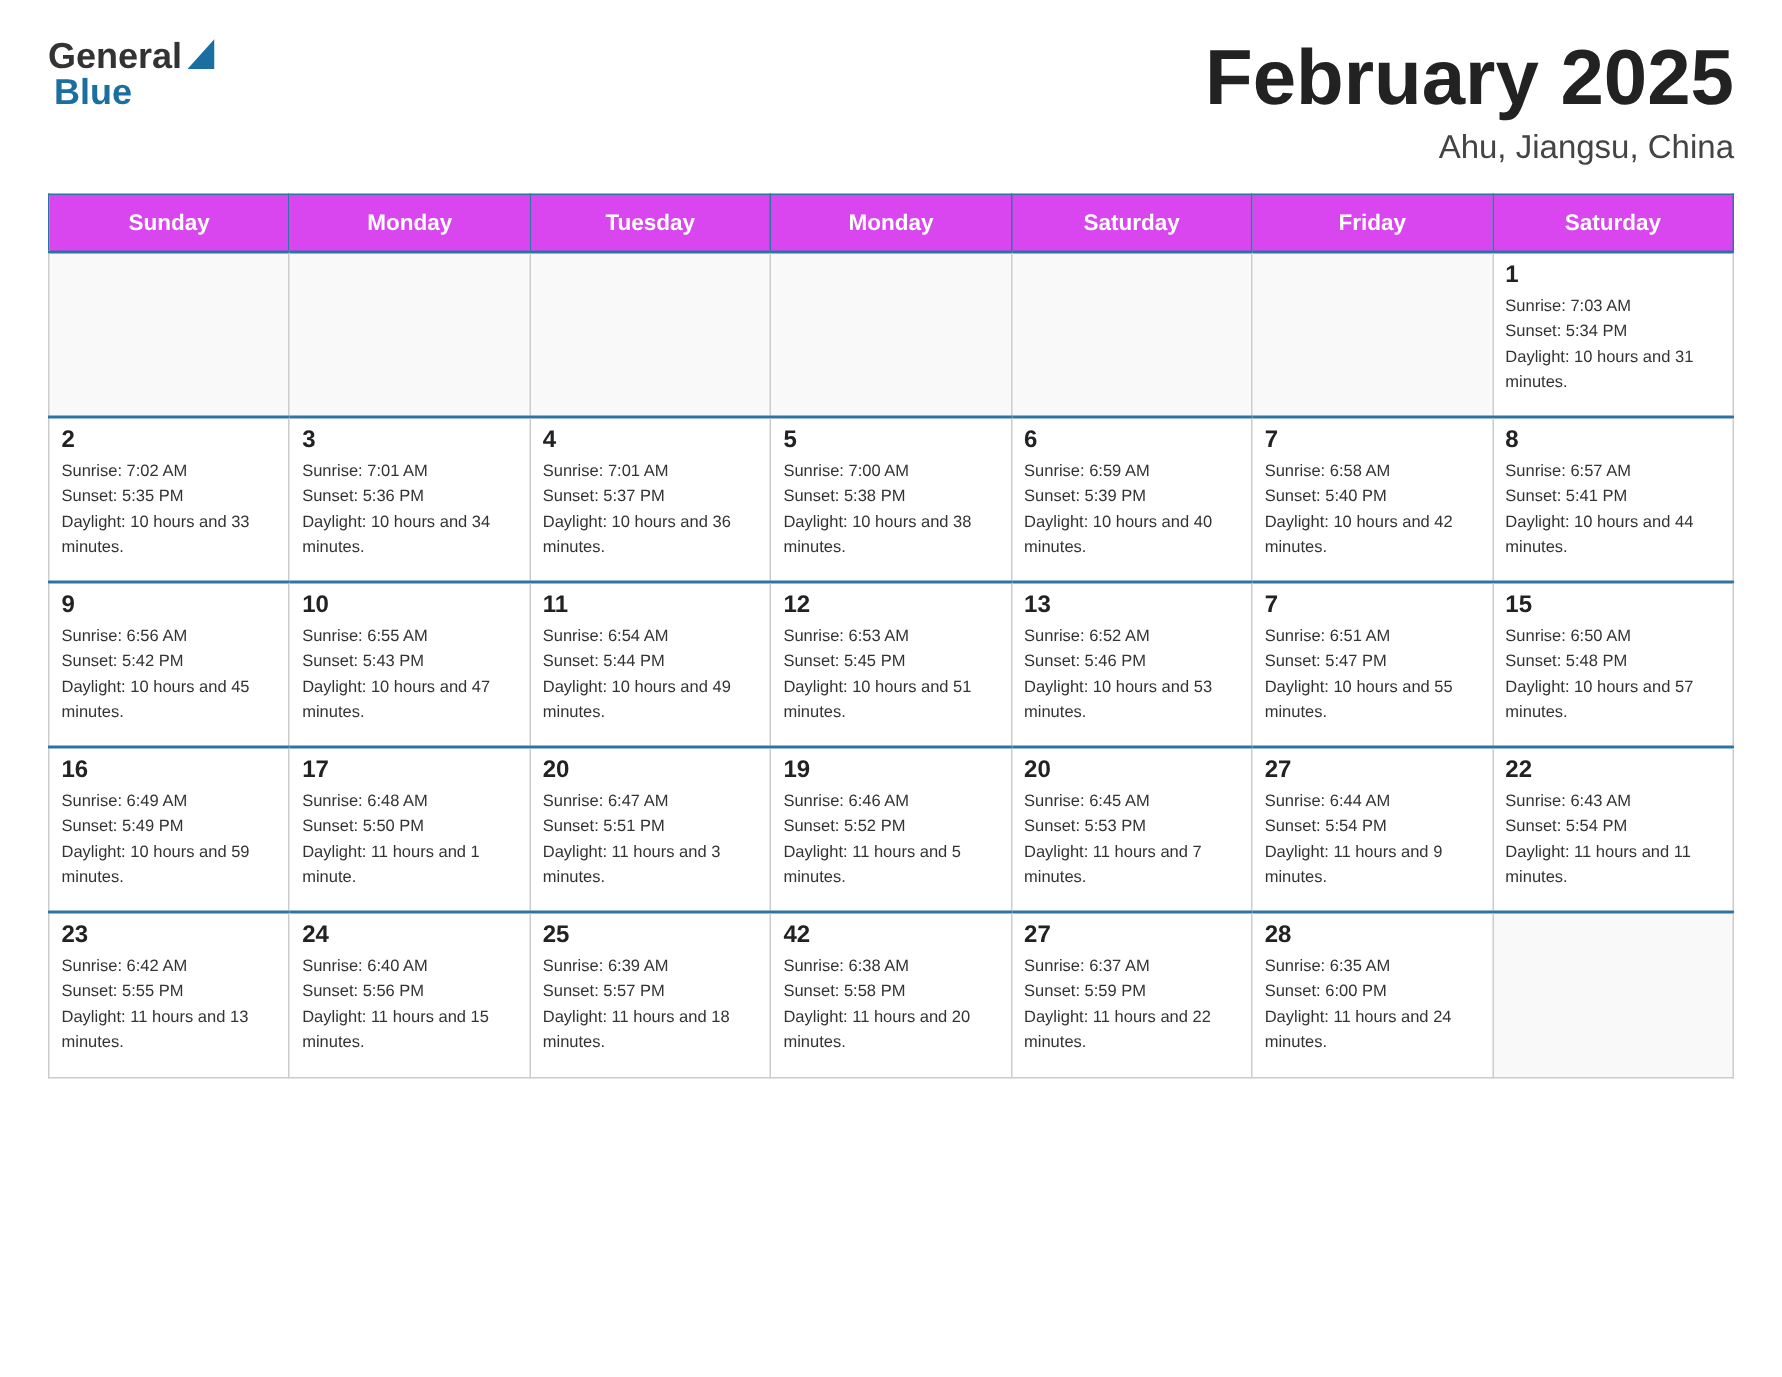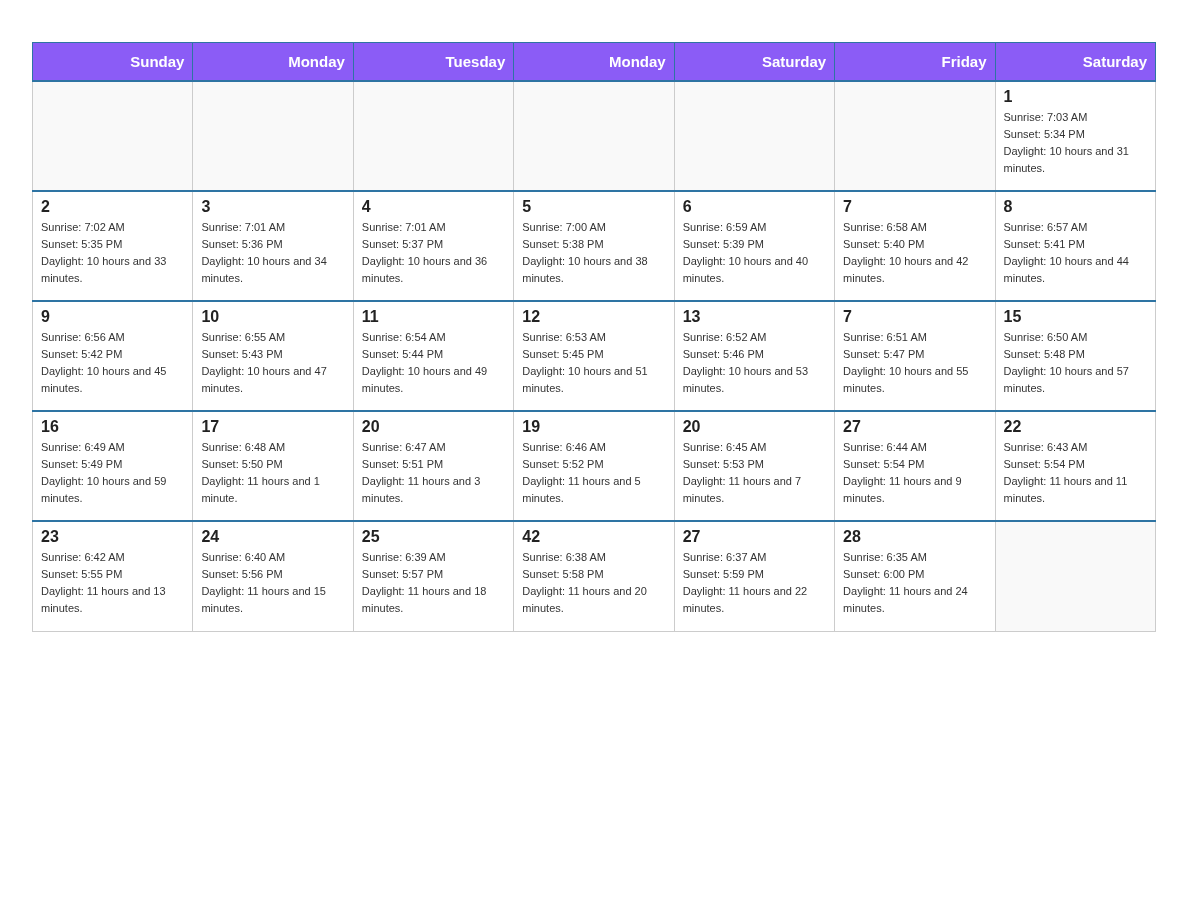--- a/index.html
+++ b/index.html
@@ -35,26 +35,26 @@
       margin-top: 4px;
     }
 
     .calendar-table {
       width: 100%;
       border-collapse: collapse;
       border: 1px solid #aaa;
     }
 
     .calendar-table th {
-      background-color: #8b5cf6;
+      background-color: #d946ef;
       color: #fff;
       font-size: 15px;
       font-weight: bold;
       padding: 10px 8px;
-      text-align: right;
+      text-align: center;
       border: 1px solid #2e74a3;
     }
 
     .calendar-table td {
       width: calc(100% / 7);
       vertical-align: top;
       padding: 6px 8px 8px 8px;
       border: 1px solid #ccc;
       border-top: 2px solid #2e74a3;
       font-size: 12.5px;
@@ -97,21 +97,38 @@
       display: flex;
       align-items: center;
       margin-top: -4px;
       margin-left: 2px;
     }
   </style>
 </head>
 <body>
 
 <div class="header-area">
-
+  <div class="logo-wrapper">
+    <div class="logo-row1">
+      <span style="font-size:24px;font-weight:bold;color:#333;font-family:Arial,sans-serif;">General</span>
+      <span style="display:inline-block;margin-left:4px;margin-bottom:0px;">
+        <svg width="18" height="20" viewBox="0 0 18 20">
+          <polygon points="0,20 18,20 18,0" fill="#1a6fa0"></polygon>
+        </svg>
+      </span>
+    </div>
+    <div class="logo-row2">
+      <span style="font-size:24px;font-weight:bold;color:#1a6fa0;font-family:Arial,sans-serif;margin-left:2px;">Blue</span>
+    </div>
+  </div>
+
+  <div class="title-area">
+    <div class="month-title">February 2025</div>
+    <div class="location-title">Ahu, Jiangsu, China</div>
+  </div>
 </div>
 
 <table class="calendar-table">
   <thead>
     <tr>
     <th>Sunday</th>
         <th>Monday</th>
         <th>Tuesday</th>
         <th>Monday</th>
         <th>Saturday</th>

